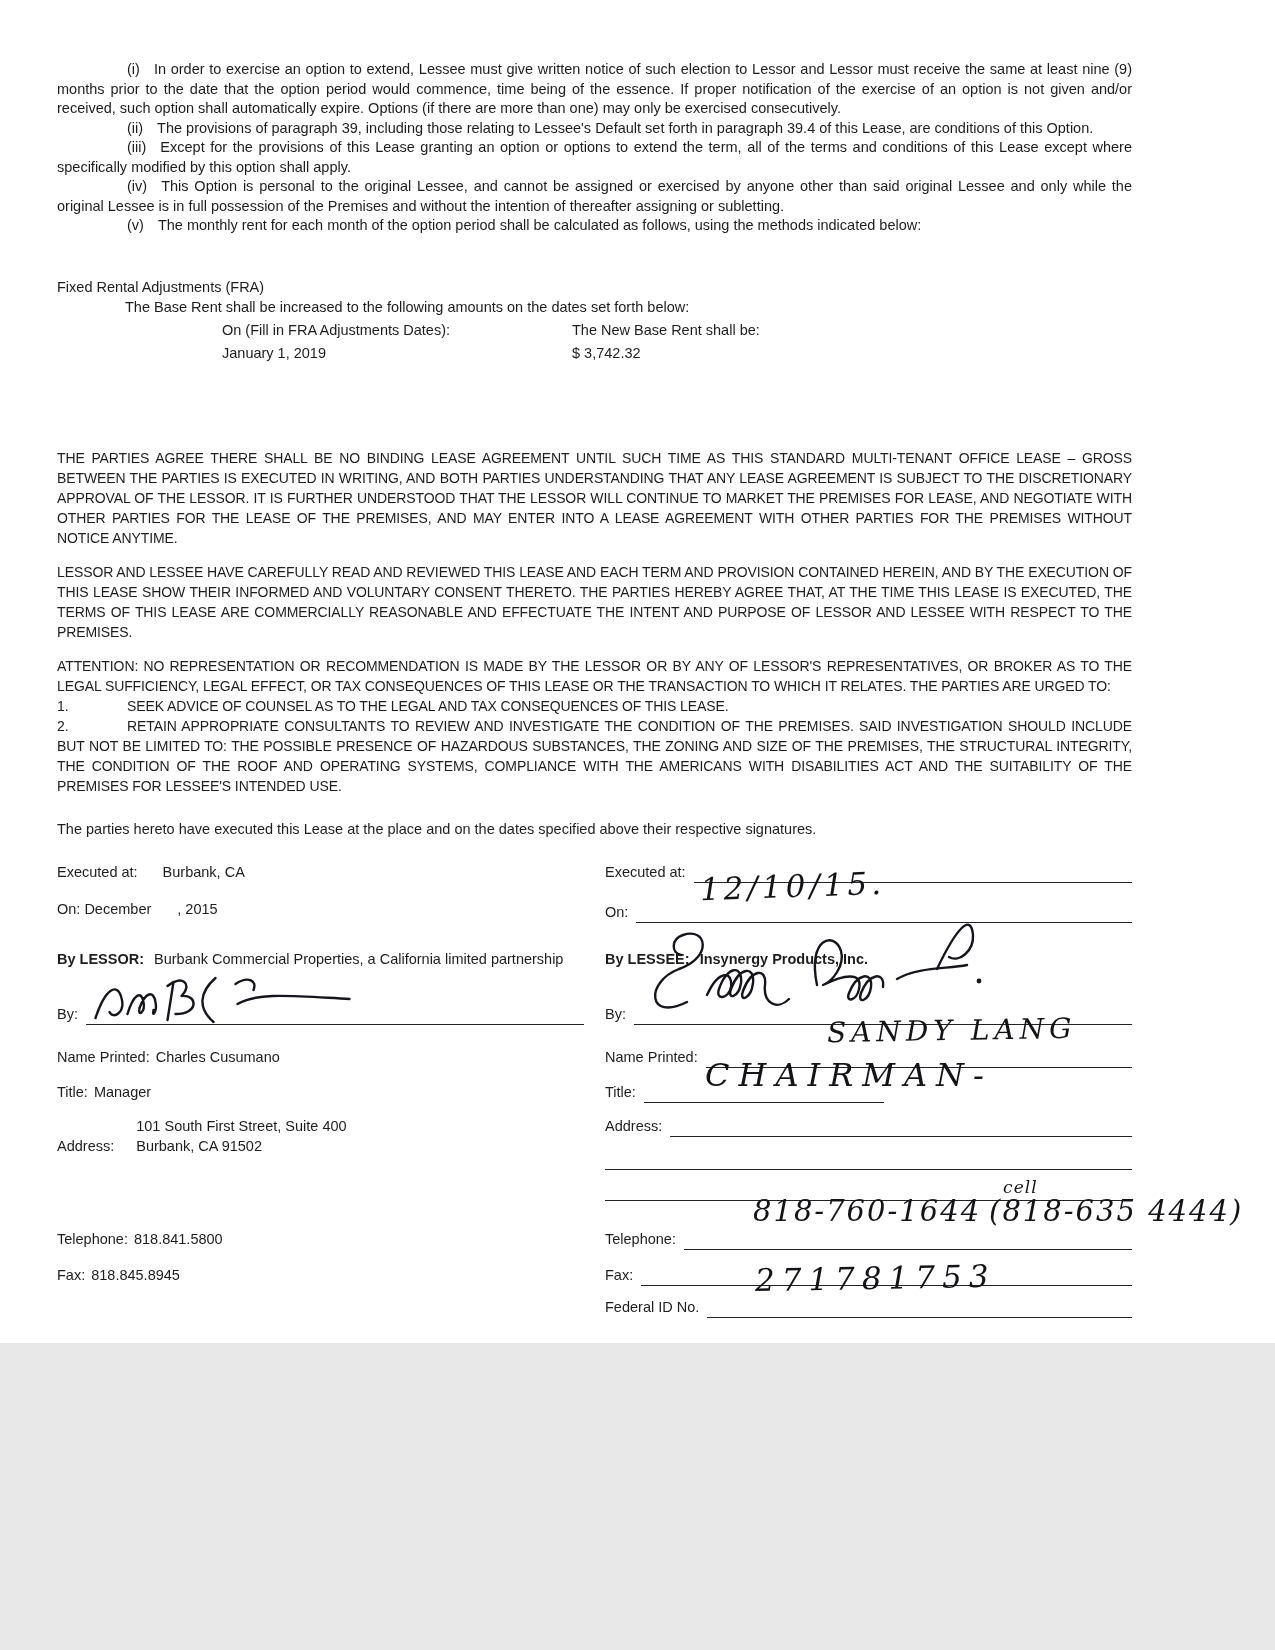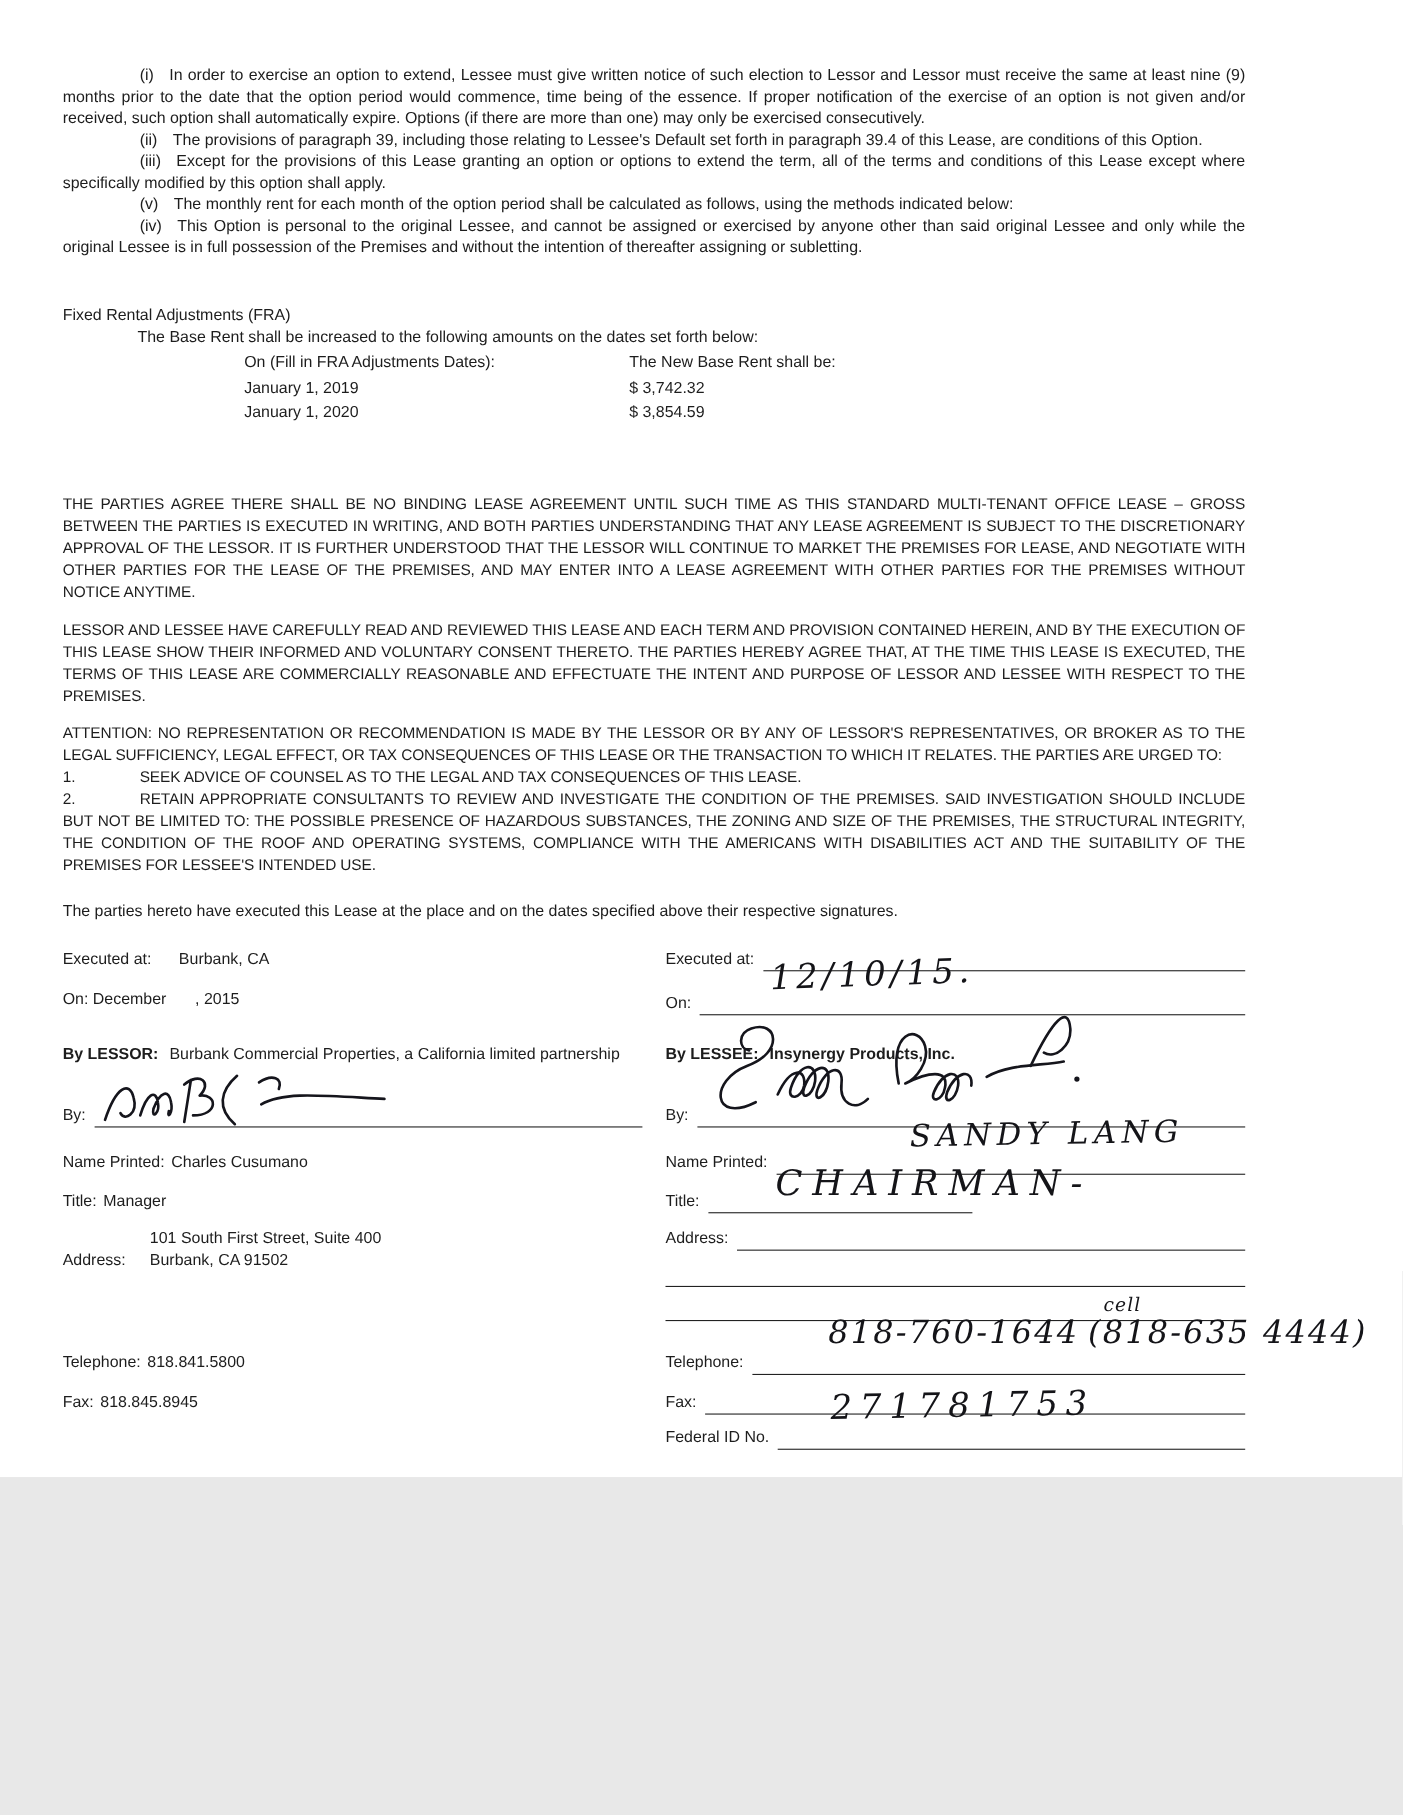--- a/index.html
+++ b/index.html
@@ -84,40 +84,36 @@
 </style>
 </head>
 <body>
 
 <div class="page">
 
   <div class="block opt">
     <p class="just indent"><span class="plabel">(i)</span><span>In order to exercise an option to extend, Lessee must give written notice of such election to Lessor and Lessor must receive the same at least nine (9) months prior to the date that the option period would commence, time being of the essence. If proper notification of the exercise of an option is not given and/or received, such option shall automatically expire. Options (if there are more than one) may only be exercised consecutively.</span></p>
     <p class="just indent"><span class="plabel">(ii)</span><span>The provisions of paragraph 39, including those relating to Lessee's Default set forth in paragraph 39.4 of this Lease, are conditions of this Option.</span></p>
     <p class="just indent"><span class="plabel">(iii)</span><span>Except for the provisions of this Lease granting an option or options to extend the term, all of the terms and conditions of this Lease except where specifically modified by this option shall apply.</span></p>
+    <p class="just indent"><span class="plabel">(iv)</span><span>This Option is personal to the original Lessee, and cannot be assigned or exercised by anyone other than said original Lessee and only while the original Lessee is in full possession of the Premises and without the intention of thereafter assigning or subletting.</span></p>
     <p class="just indent"><span class="plabel">(v)</span><span>The monthly rent for each month of the option period shall be calculated as follows, using the methods indicated below:</span></p>
-    <p class="just indent"><span class="plabel">(iv)</span><span>This Option is personal to the original Lessee, and cannot be assigned or exercised by anyone other than said original Lessee and only while the original Lessee is in full possession of the Premises and without the intention of thereafter assigning or subletting.</span></p>
   </div>
 
   <div class="block fra">
     <p>Fixed Rental Adjustments (FRA)</p>
     <p class="fra-intro">The Base Rent shall be increased to the following amounts on the dates set forth below:</p>
     <div class="fra-table">
       <div class="fra-row">
         <span class="c1">On (Fill in FRA Adjustments Dates):</span>
         <span class="c2">The New Base Rent shall be:</span>
       </div>
       <div class="fra-row">
         <span class="c1">January 1, 2019</span>
         <span class="c2">$ 3,742.32</span>
       </div>
-      <div class="fra-row">
-        <span class="c1">January 1, 2020</span>
-        <span class="c2">$ 3,854.59</span>
-      </div>
     </div>
   </div>
 
   <div class="block caps">
     <p class="just cp">THE PARTIES AGREE THERE SHALL BE NO BINDING LEASE AGREEMENT UNTIL SUCH TIME AS THIS STANDARD MULTI-TENANT OFFICE LEASE – GROSS BETWEEN THE PARTIES IS EXECUTED IN WRITING, AND BOTH PARTIES UNDERSTANDING THAT ANY LEASE AGREEMENT IS SUBJECT TO THE DISCRETIONARY APPROVAL OF THE LESSOR.  IT IS FURTHER UNDERSTOOD THAT THE LESSOR WILL CONTINUE TO MARKET THE PREMISES FOR LEASE, AND NEGOTIATE WITH OTHER PARTIES FOR THE LEASE OF THE PREMISES, AND MAY ENTER INTO A LEASE AGREEMENT WITH OTHER PARTIES FOR THE PREMISES WITHOUT NOTICE ANYTIME.</p>
     <p class="just cp">LESSOR AND LESSEE HAVE CAREFULLY READ AND REVIEWED THIS LEASE AND EACH TERM AND PROVISION CONTAINED HEREIN, AND BY THE EXECUTION OF THIS LEASE SHOW THEIR INFORMED AND VOLUNTARY CONSENT THERETO. THE PARTIES HEREBY AGREE THAT, AT THE TIME THIS LEASE IS EXECUTED, THE TERMS OF THIS LEASE ARE COMMERCIALLY REASONABLE AND EFFECTUATE THE INTENT AND PURPOSE OF LESSOR AND LESSEE WITH RESPECT TO THE PREMISES.</p>
     <p class="just cp">ATTENTION: NO REPRESENTATION OR RECOMMENDATION IS MADE BY THE LESSOR OR BY ANY OF LESSOR'S REPRESENTATIVES, OR BROKER AS TO THE LEGAL SUFFICIENCY, LEGAL EFFECT, OR TAX CONSEQUENCES OF THIS LEASE OR THE TRANSACTION TO WHICH IT RELATES. THE PARTIES ARE URGED TO:</p>
     <p class="just item"><span class="num">1.</span><span>SEEK ADVICE OF COUNSEL AS TO THE LEGAL AND TAX CONSEQUENCES OF THIS LEASE.</span></p>
     <p class="just item"><span class="num">2.</span><span>RETAIN APPROPRIATE CONSULTANTS TO REVIEW AND INVESTIGATE THE CONDITION OF THE PREMISES. SAID INVESTIGATION SHOULD INCLUDE BUT NOT BE LIMITED TO: THE POSSIBLE PRESENCE OF HAZARDOUS SUBSTANCES, THE ZONING AND SIZE OF THE PREMISES, THE STRUCTURAL INTEGRITY, THE CONDITION OF THE ROOF AND OPERATING SYSTEMS, COMPLIANCE WITH THE AMERICANS WITH DISABILITIES ACT AND THE SUITABILITY OF THE PREMISES FOR LESSEE'S INTENDED USE.</span></p>
   </div>

